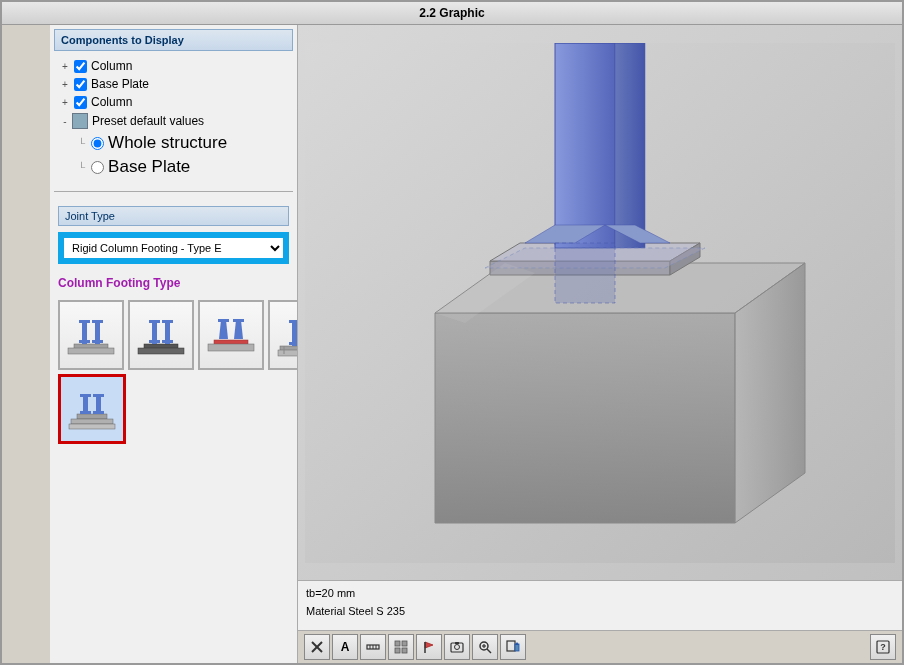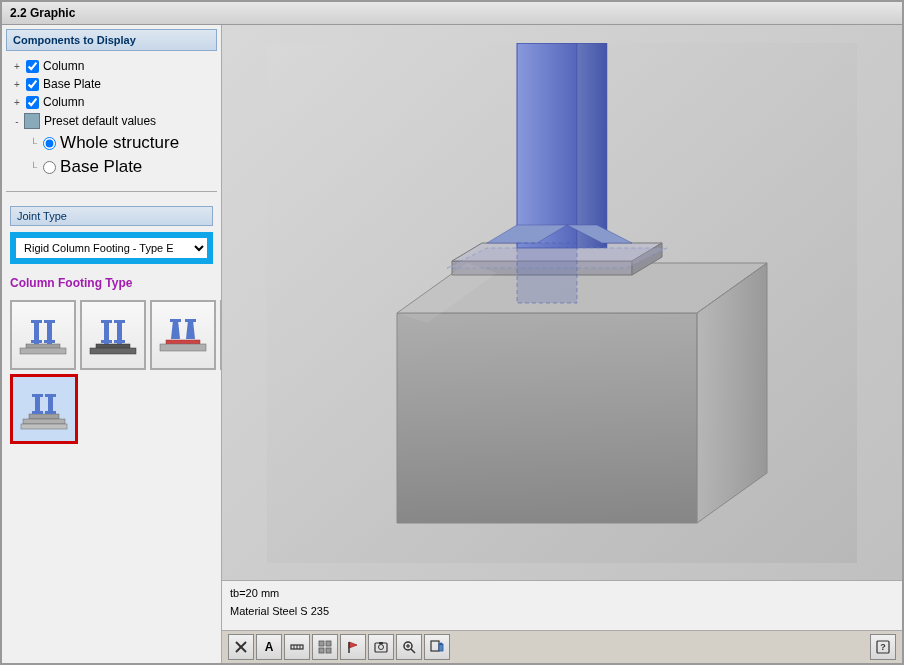--- a/index.html
+++ b/index.html
@@ -19,33 +19,35 @@
       flex-direction: column;
       background: #d4d0c8;
     }
     .title-bar {
       background: linear-gradient(to bottom, #e8e8e8, #d0d0d0);
       padding: 4px 8px;
       font-size: 12px;
       font-weight: bold;
       border-bottom: 1px solid #999;
       color: #000;
+      text-align: center;
     }
     .content-area {
       display: flex;
       flex: 1;
       overflow: hidden;
     }
     .left-panel {
-      width: 220px;
+      width: 248px;
       background: #f0f0f0;
       border-right: 1px solid #aaa;
       display: flex;
       flex-direction: column;
       overflow-y: auto;
+      margin-left: 48px;
     }
     .section-header {
       background: linear-gradient(to bottom, #dce6f0, #c8d8ea);
       border: 1px solid #8aabcc;
       padding: 4px 6px;
       font-weight: bold;
       font-size: 11px;
       color: #003366;
       margin: 4px 4px 2px 4px;
     }

